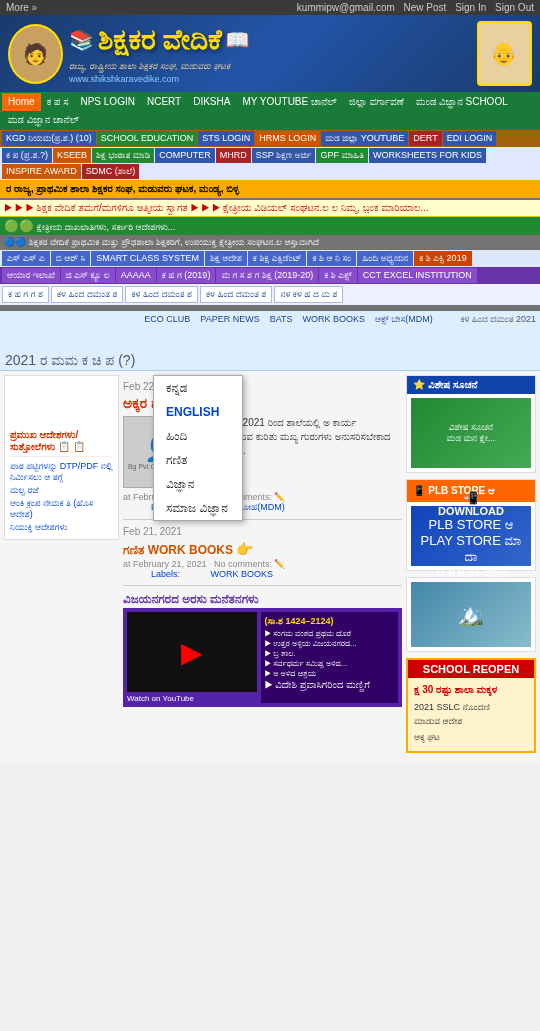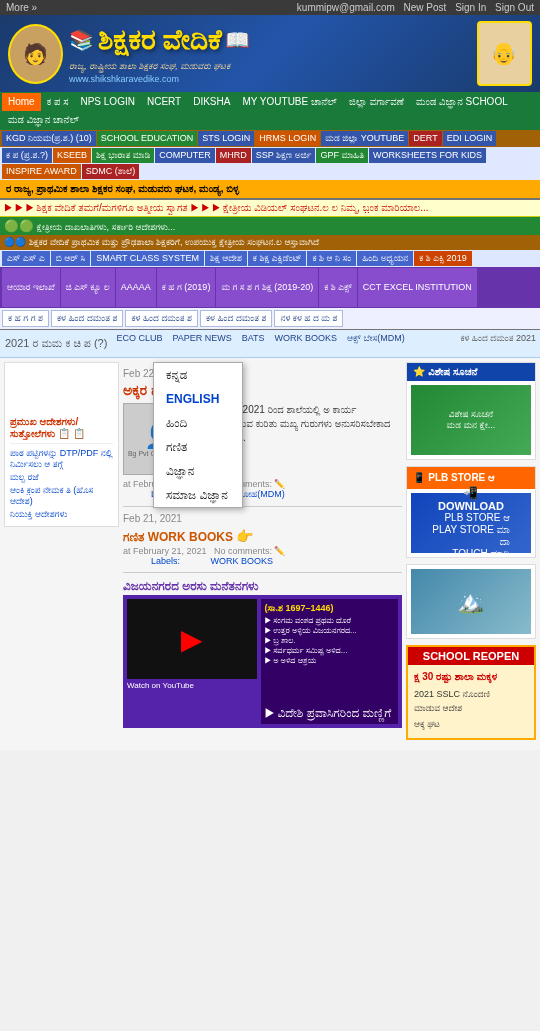--- a/index.html
+++ b/index.html
@@ -130,21 +130,21 @@
     }
 
     
     .green-band {
       background: #228833;
       color: #fff;
       font-size: 9px;
       padding: 2px 4px;
     }
     .blue-band {
-      background: #a16207;
+      background: #737373;
       color: #fff;
       font-size: 9px;
       padding: 2px 4px;
       display: flex;
       align-items: center;
       gap: 4px;
     }
 
     
     .nav-row2 {
@@ -168,32 +168,32 @@
       background: #6633aa;
       display: flex;
       flex-wrap: wrap;
       padding: 1px 2px;
       gap: 1px;
     }
     .purple-item {
       background: #884dcc;
       color: #fff;
       font-size: 9px;
-      padding: 14px 5px;
+      padding: 2px 5px;
       cursor: pointer;
     }
 
     
     .sec-menu {
       background: #eef0ff;
       display: flex;
       flex-wrap: wrap;
       padding: 2px;
       gap: 2px;
-      border-bottom: 1px solid #737373;
+      border-bottom: 6px solid #737373;
     }
     .sec-item {
       background: #fff;
       border: 1px solid #aabbdd;
       color: #224488;
       font-size: 9px;
       padding: 2px 5px;
       cursor: pointer;
     }
 
@@ -502,21 +502,21 @@
 
   <div class="sec-menu">
     <div class="sec-item">ಕ ಹ ಗ ಗ ಶ</div>
     <div class="sec-item">ಕಳ ಹಿಂದ ದಮಂತ ಶ</div>
     <div class="sec-item">ಕಳ ಹಿಂದ ದಮಂತ ಶ</div>
     <div class="sec-item">ಕಳ ಹಿಂದ ದಮಂತ ಶ</div>
     <div class="sec-item">ನಳ ಕಳ ಹ ದ ಮ ಶ</div>
   </div>
 
   <div class="lblue-row">
-    <span style="font-size:11px;color:#555;padding:6px 3px;">2021 ರ ಮಮ ಕ ಚಿ ಪ (?)</span>
+    <span style="font-size:14px;color:#555;padding:0 3px;margin-top:40px;">2021 ರ ಮಮ ಕ ಚಿ ಪ (?)</span>
     <div class="lblue-item">ECO CLUB</div>
     <div class="lblue-item">PAPER NEWS</div>
     <div class="lblue-item">BATS</div>
     <div class="lblue-item">WORK BOOKS</div>
     <div class="lblue-item">ಆಕ್ಸ್ ಬೇಸ(MDM)</div>
     <div style="margin-left:auto;font-size:9px;color:#555;padding:2px;">ಕಳ ಹಿಂದ ದಮಂತ 2021</div>
   </div>
 
   <div class="three-col">
 
@@ -588,27 +588,27 @@
 
       <div class="post2-title" style="color:#6633aa;">ವಿಜಯನಗರದ ಅರಸು ಮನೆತನಗಳು</div>
 
       <div class="bottom-video">
         <div style="display:flex;gap:4px;">
           <div style="flex:1;">
             <div class="yt-thumb">▶</div>
             <div style="color:#fff;font-size:8px;margin-top:2px;">Watch on YouTube</div>
           </div>
           <div style="flex:1;background:#330066;padding:4px;">
-            <div style="color:#ffdd00;font-size:9px;font-weight:bold;">(ಸಾ.ಶ 1697–1446)</div>
+            <div style="color:#ffdd00;font-size:9px;font-weight:bold;">(ಸಾ.ಶ 1424–2124)</div>
             <div style="color:#fff;font-size:8px;margin-top:2px;">▶ <span>ಸಂಗಮ ವಂಶದ ಪ್ರಥಮ ದೊರೆ</span></div>
             <div style="color:#fff;font-size:8px;">▶ <span>ಉತ್ತರ ಅಳ್ಳಿಯ ವಿಜಯನಗರದ...</span></div>
             <div style="color:#fff;font-size:8px;">▶ <span>ಬ್ರ ಶಾಲ.</span></div>
             <div style="color:#fff;font-size:8px;">▶ <span>ಸರ್ವಧರ್ಮ ಸಮಿಷ್ಟ ಅಳಿದ...</span></div>
             <div style="color:#fff;font-size:8px;">▶ <span>ಅ ಅಳಿದ ಆಶ್ರಯ</span></div>
-            <div style="color:#fff;font-size:12px;margin-top:40px;">▶ <span>ವಿದೇಶಿ ಪ್ರವಾಸಿಗರಿಂದ ಮಣ್ಣಿಗೆ</span></div>
+            <div style="color:#fff;font-size:10px;">▶ <span>ವಿದೇಶಿ ಪ್ರವಾಸಿಗರಿಂದ ಮಣ್ಣಿಗೆ</span></div>
           </div>
         </div>
       </div>
 
     </div>
 
     <div class="col-right">
 
       <div class="sidebar-section">
         <div class="sidebar-title">
@@ -620,21 +620,21 @@
       </div>
 
       <div class="sidebar-section">
         <div style="background:#ff6600;color:#fff;font-size:10px;font-weight:bold;padding:5px 6px;margin:-4px -4px 4px -4px;">
           📱 PLB STORE ಆ
         </div>
         <div class="img-placeholder-blue">
           <div style="text-align:center;">
             <div style="font-size:12px;">📲</div>
             <div style="font-size:11px;font-weight:bold;">DOWNLOAD</div>
-            <div style="font-size:10px;white-space:pre-line;text-align:right;">PLB STORE ಆ
+            <div style="font-size:13px;white-space:pre-line;">PLB STORE ಆ
 PLAY STORE ಮಾ
  ದಾ
 TOUCH ಮಾಡಿ</div>
           </div>
         </div>
       </div>
 
       <div class="sidebar-section">
         <div style="width:100%;height:65px;background:linear-gradient(135deg,#4488aa,#88bbcc);display:flex;align-items:center;justify-content:center;font-size:22px;">🏔️</div>
       </div>

